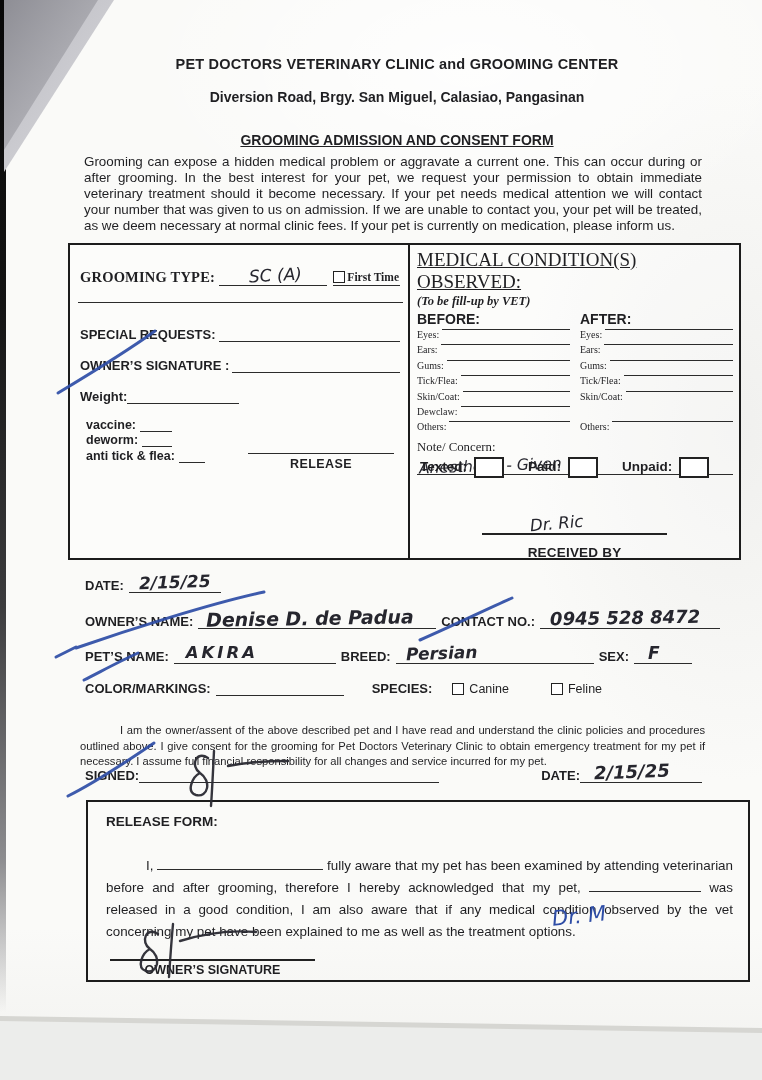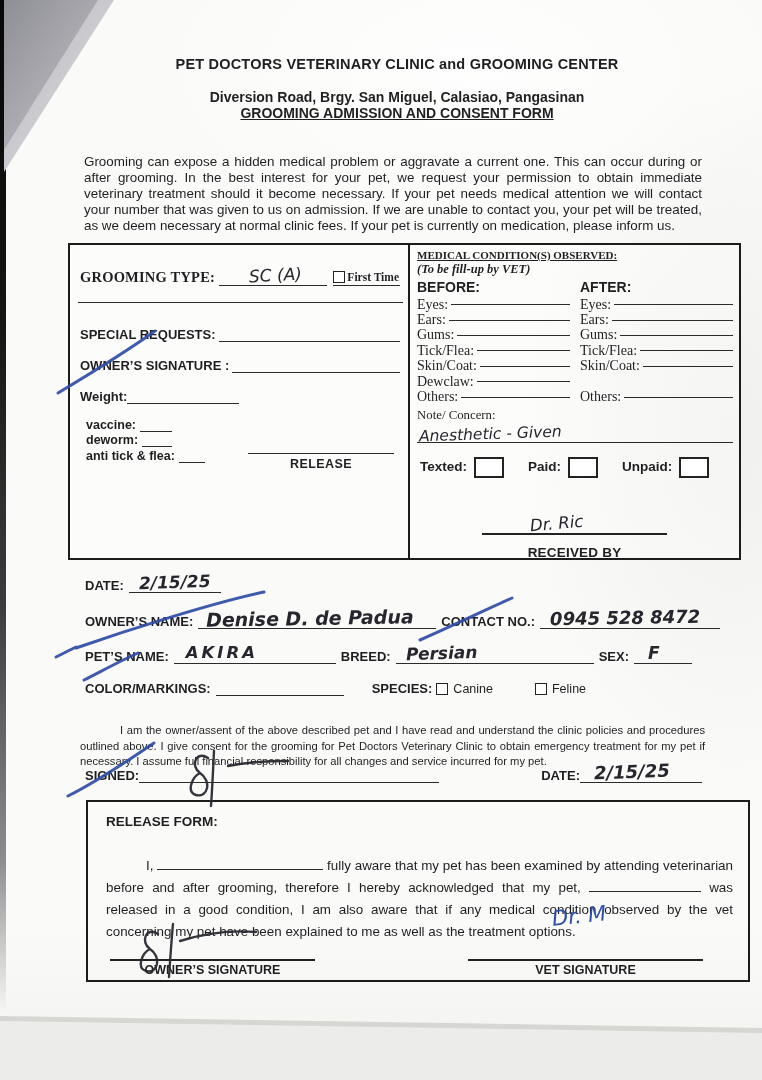--- a/index.html
+++ b/index.html
@@ -26,21 +26,21 @@
   .line { border-bottom:1.6px solid #2b2b2b; }
   .hw { font-family:"DejaVu Sans",sans-serif; font-style:italic; color:#26262e; white-space:nowrap;
         position:absolute; line-height:1; }
   .hw-blue { color:#2e4da6; }
   .cb { width:10px; height:10px; border:1.6px solid #222; display:inline-block; background:#fff; }
 
   
   .hdr { position:absolute; left:60px; right:28px; top:56px; text-align:center; }
   .hdr .clinic { font-size:14.5px; font-weight:bold; letter-spacing:.2px; }
   .hdr .addr { margin-top:17px; font-size:14px; font-weight:bold; }
-  .hdr .ftitle { margin-top:0; font-size:14px; font-weight:bold; text-decoration:underline; }
+  .hdr .ftitle { margin-top:27px; font-size:14px; font-weight:bold; text-decoration:underline; }
   .intro { position:absolute; left:84px; right:60px; top:141px; font-size:13.4px; line-height:16px; text-align:justify; }
 
   
   .main-box { position:absolute; left:68px; top:243px; width:669px; height:313px;
               border:2.5px solid #1c1c1c; display:flex; background:rgba(255,255,255,.35); }
   .cell-left { position:relative; width:338px; border-right:2.5px solid #1c1c1c; }
   .cell-right { position:relative; flex:1; }
 
   .gt-row { position:absolute; left:10px; right:8px; top:24px; display:flex; align-items:flex-end; }
   .gt-label { font-family:"Liberation Serif",serif; font-weight:bold; font-size:14.5px; letter-spacing:.2px; }
@@ -56,26 +56,26 @@
   .os-row { left:10px; right:8px; top:113px; }
   .wt-row { left:10px; top:144px; }
   .vax { position:absolute; left:16px; top:171px; font-weight:bold; font-size:12.5px; }
   .vax .vrow { display:flex; align-items:flex-end; height:15.5px; }
   .vax .line { display:inline-block; margin-left:4px; }
   .groomer { position:absolute; left:178px; top:200px; width:146px; text-align:center; }
   .groomer .gline { border-bottom:1.6px solid #2b2b2b; height:8px; }
   .groomer .glabel { font-weight:bold; font-size:12.5px; margin-top:3px; letter-spacing:.4px; }
 
   .med { position:absolute; left:7px; right:6px; top:4px; }
-  .med-title { font-family:"Liberation Serif",serif; font-weight:bold; font-size:11px; text-decoration:underline; }
+  .med-title { font-family:"Liberation Serif",serif; font-weight:normal; font-size:19px; text-decoration:underline; }
   .med-sub { font-family:"Liberation Serif",serif; font-weight:bold; font-style:italic; font-size:12.5px; margin-top:1px; }
   .med-cols { display:flex; gap:10px; margin-top:2px; }
   .med-col { flex:1; }
   .ba-head { font-weight:bold; font-size:14px; height:18px; }
-  .mrow { display:flex; align-items:center; height:15.4px; font-family:"Liberation Serif",serif; font-size:14px; }
+  .mrow { display:flex; align-items:flex-start; height:15.4px; font-family:"Liberation Serif",serif; font-size:10px; }
   .mrow .grow { flex:1; margin-left:3px; }
   .mrow.spacer { visibility:hidden; }
   .note-label { font-family:"Liberation Serif",serif; font-size:12.8px; margin-top:3px; }
   .note-line { border-bottom:1.8px solid #2b2b2b; height:19px; position:relative; }
   .hw-note { left:2px; bottom:-1px; font-size:15.5px; transform:rotate(-2deg); }
   .pay-row { position:absolute; left:10px; top:212px; display:flex; align-items:center; gap:24px;
              font-weight:bold; font-size:13.5px;text-align:center; }
   .paybox { width:26px; height:17px; border:2px solid #222; display:inline-block; margin-left:7px;
             vertical-align:middle; background:#fff; }
   .received { position:absolute; left:0; right:0; top:263px; text-align:center; }
@@ -299,21 +299,21 @@
     <span class="ml">SEX:</span>
     <span class="uline ml" style="width:58px">
       <span class="hw hw-sex">F</span>
     </span>
   </div>
 
   <div class="d-row" style="left:85px; top:681px;">
     <span>COLOR/MARKINGS:</span>
     <span class="uline ml" style="width:128px"></span>
     <span style="margin-left:28px">SPECIES:</span>
-    <span class="sp-opt" style="margin-left:4px">
+    <span class="sp-opt" style="margin-left:20px">
       <span class="cb"></span>
       <span>Canine</span>
     </span>
     <span class="sp-opt" style="margin-left:42px">
       <span class="cb"></span>
       <span>Feline</span>
     </span>
   </div>
 
   <p class="consent">I am the owner/assent of the above described pet and I have read and understand the clinic policies and procedures outlined above. I give consent for the grooming for Pet Doctors Veterinary Clinic to obtain emergency treatment for my pet if necessary. I assume full financial responsibility for all changes and service incurred for my pet.</p>
@@ -336,24 +336,20 @@
     <p class="r-para">
       <span>I,</span>
       <span class="blank blank1"></span>
       <span>fully aware that my pet has been examined by attending veterinarian before and after grooming, therefore I hereby acknowledged that my pet,</span>
       <span class="blank blank2"></span>
       <span>was released in a good condition, I am also aware that if any medical condition observed by the vet concerning my pet have been explained to me as well as the treatment options.</span>
     </p>
     <div class="r-sig r-sig-left">
       <div class="sigline"></div>
       <div class="siglabel">OWNER’S SIGNATURE</div>
-    </div>
-    <div class="r-sig r-sig-right">
-      <div class="sigline"></div>
-      <div class="siglabel">VET SIGNATURE</div>
     </div>
   </div>
 
   <span class="hw hw-blue hw-vet">Dr. M</span>
 
   <svg class="overlay" width="762" height="1080" viewBox="0 0 762 1080">
     <g fill="none" stroke="#2e4da6" stroke-width="3" stroke-linecap="round" opacity="0.92">
       <path d="M58,393 C88,375 126,352 155,331"></path>
       <path d="M56,657 C62,654 70,650 76,647"></path>
       <path d="M76,648 C128,630 212,603 264,592"></path>

